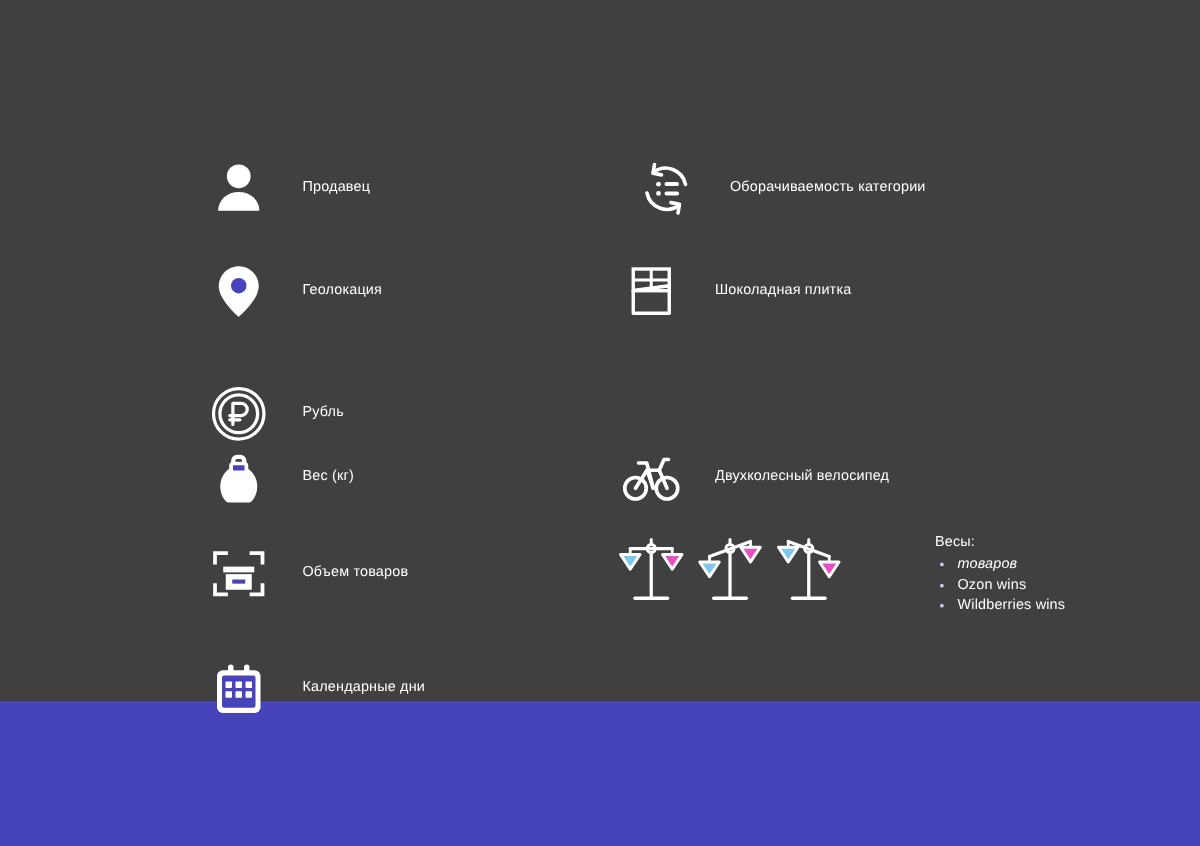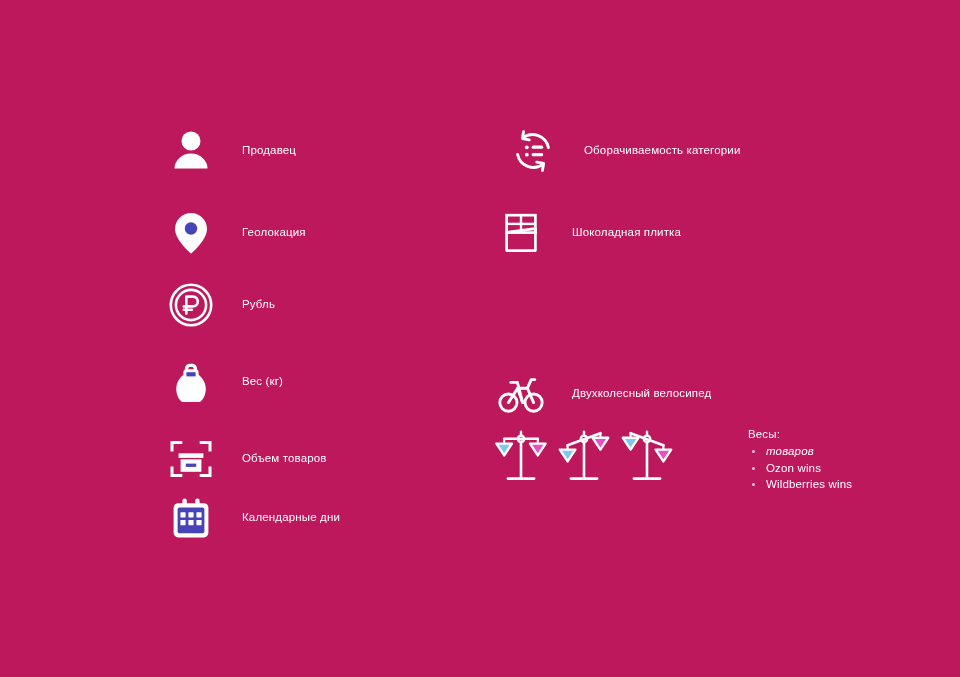--- a/index.html
+++ b/index.html
@@ -9,22 +9,22 @@
   body {
     width: 960px;
     height: 677px;
     background: #4744b9;
     font-family: "Liberation Sans", sans-serif;
     overflow: hidden;
   }
   .legend-board {
     position: relative;
     width: 960px;
-    height: 677px;
-    background: #be185d;
+    height: 561px;
+    background: #404040;
   }
 
   .legend-row {
     position: absolute;
     display: flex;
     align-items: center;
     height: 64px;
   }
   .icon-cell {
     width: 62px;
@@ -111,21 +111,21 @@
   <div class="legend-row" style="left:160px; top:201px;">
     <span class="icon-cell">
       <svg width="46" height="46" viewBox="0 0 46 46">
         <path d="M23 3 C14.2 3 7 10.1 7 18.9 C7 30 23 43.5 23 43.5 C23 43.5 39 30 39 18.9 C39 10.1 31.8 3 23 3 Z" fill="#fff"></path>
         <circle cx="23" cy="18.5" r="6.2" fill="#4744b9"></circle>
       </svg>
     </span>
     <span class="row-label">Геолокация</span>
   </div>
 
-  <div class="legend-row" style="left:160px; top:273px;">
+  <div class="legend-row" style="left:160px; top:299px;">
     <span class="icon-cell">
       <svg width="46" height="46" viewBox="0 0 46 46">
         <circle cx="23" cy="23" r="20.2" fill="none" stroke="#fff" stroke-width="2.6"></circle>
         <circle cx="23" cy="23" r="15.1" fill="none" stroke="#fff" stroke-width="2.6"></circle>
         <path d="M18.3 31.5 V14.6 h6.6 a4.9 4.9 0 0 1 0 9.8 h-9.1 M15.8 27.8 h8.1" fill="none" stroke="#fff" stroke-width="2.6" stroke-linecap="round" stroke-linejoin="round"></path>
       </svg>
     </span>
     <span class="row-label">Рубль</span>
   </div>
 
@@ -146,21 +146,21 @@
       <svg width="46" height="46" viewBox="0 0 46 46">
         <path d="M4 14 V6.5 h8.8 M33.2 6.5 H42 V14 M42 32 v7.5 h-8.8 M12.8 39.5 H4 V32" fill="none" stroke="#fff" stroke-width="3" stroke-linecap="square"></path>
         <rect x="10.6" y="17.3" width="24.8" height="4.6" fill="#fff"></rect>
         <rect x="12.6" y="23.3" width="20.8" height="12.5" fill="#fff"></rect>
         <rect x="17.8" y="27.6" width="10.4" height="3.3" fill="#4744b9"></rect>
       </svg>
     </span>
     <span class="row-label">Объем товаров</span>
   </div>
 
-  <div class="legend-row" style="left:160px; top:486px;justify-content:center;">
+  <div class="legend-row" style="left:160px; top:519px;justify-content:center;">
     <span class="icon-cell">
       <svg width="46" height="46" viewBox="0 0 46 46">
         <rect x="14.4" y="3.6" width="4.4" height="7.4" rx="2.2" fill="#fff"></rect>
         <rect x="27.2" y="3.6" width="4.4" height="7.4" rx="2.2" fill="#fff"></rect>
         <rect x="5.6" y="8.2" width="34.8" height="34.2" rx="4.6" fill="#fff"></rect>
         <rect x="9.6" y="12.4" width="26.8" height="25.8" rx="1.8" fill="#4744b9"></rect>
         <g fill="#fff">
           <rect x="12.4" y="17.2" width="5.2" height="5.2" rx="0.6"></rect>
           <rect x="20.4" y="17.2" width="5.2" height="5.2" rx="0.6"></rect>
           <rect x="28.4" y="17.2" width="5.2" height="5.2" rx="0.6"></rect>
@@ -195,21 +195,21 @@
         <rect x="8.6" y="5.2" width="28.8" height="17.4" fill="none" stroke="#fff" stroke-width="2.7"></rect>
         <line x1="23" y1="5.2" x2="23" y2="22.6" stroke="#fff" stroke-width="2.4"></line>
         <line x1="8.6" y1="13.9" x2="37.4" y2="13.9" stroke="#fff" stroke-width="2.4"></line>
         <path d="M8.6 22.4 L37.4 18.6 L37.4 40.6 L8.6 40.6 Z" fill="none" stroke="#fff" stroke-width="2.7" stroke-linejoin="round"></path>
       </svg>
     </span>
     <span class="row-label">Шоколадная плитка</span>
   </div>
 
 
-  <div class="legend-row" style="left:490px; top:362px;text-align:right;">
+  <div class="legend-row" style="left:490px; top:350px;text-align:right;">
     <span class="icon-cell">
       <svg width="46" height="46" viewBox="0 0 46 46">
         <circle cx="10.4" cy="31.6" r="8.6" fill="none" stroke="#fff" stroke-width="2.9"></circle>
         <circle cx="35.6" cy="31.6" r="8.6" fill="none" stroke="#fff" stroke-width="2.9"></circle>
         <path d="M10.4 31.6 L19.6 17.2 L29.4 17.2 L35.6 31.6" fill="none" stroke="#fff" stroke-width="2.9" stroke-linecap="round" stroke-linejoin="round"></path>
         <path d="M19.6 17.2 L24.6 31.6" fill="none" stroke="#fff" stroke-width="2.9" stroke-linecap="round"></path>
         <path d="M12.8 11.4 H19.4 L24.6 31.6" fill="none" stroke="#fff" stroke-width="2.9" stroke-linecap="round" stroke-linejoin="round"></path>
         <path d="M29.4 17.2 L33.2 8.6 H36.8" fill="none" stroke="#fff" stroke-width="2.9" stroke-linecap="round" stroke-linejoin="round"></path>
       </svg>
     </span>

